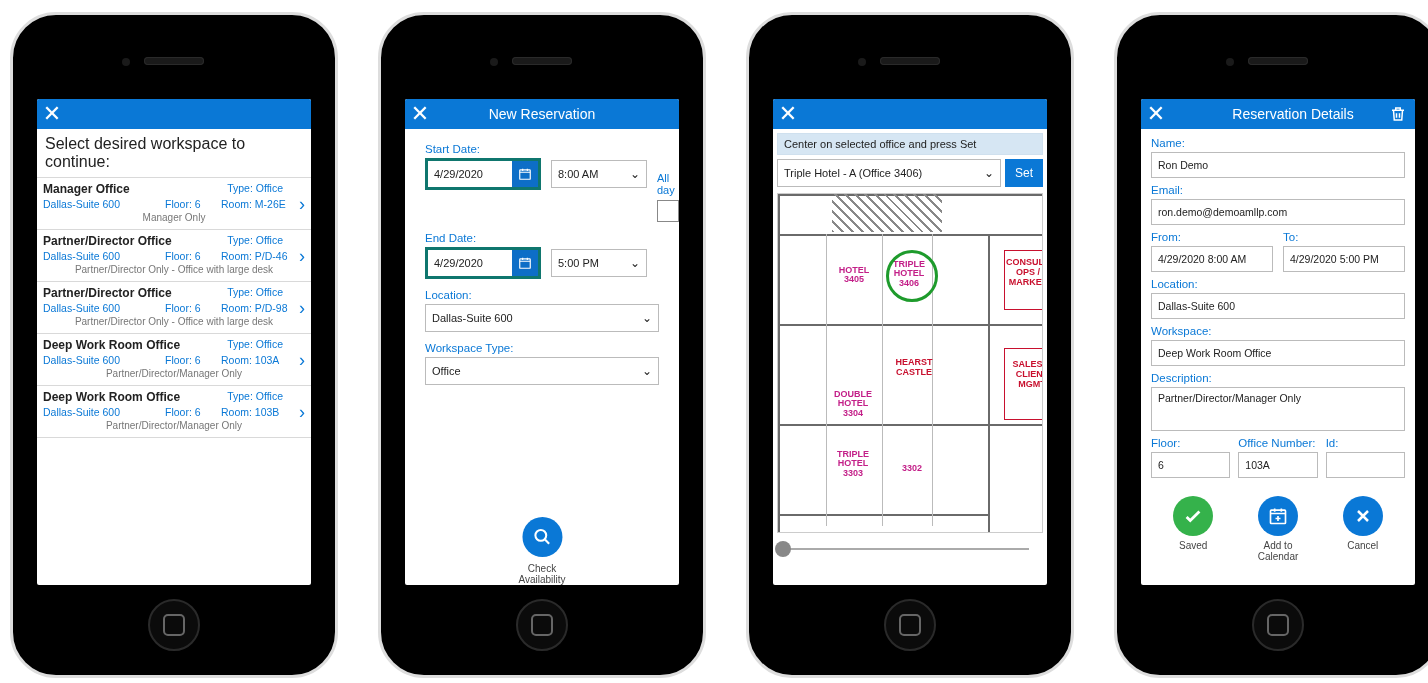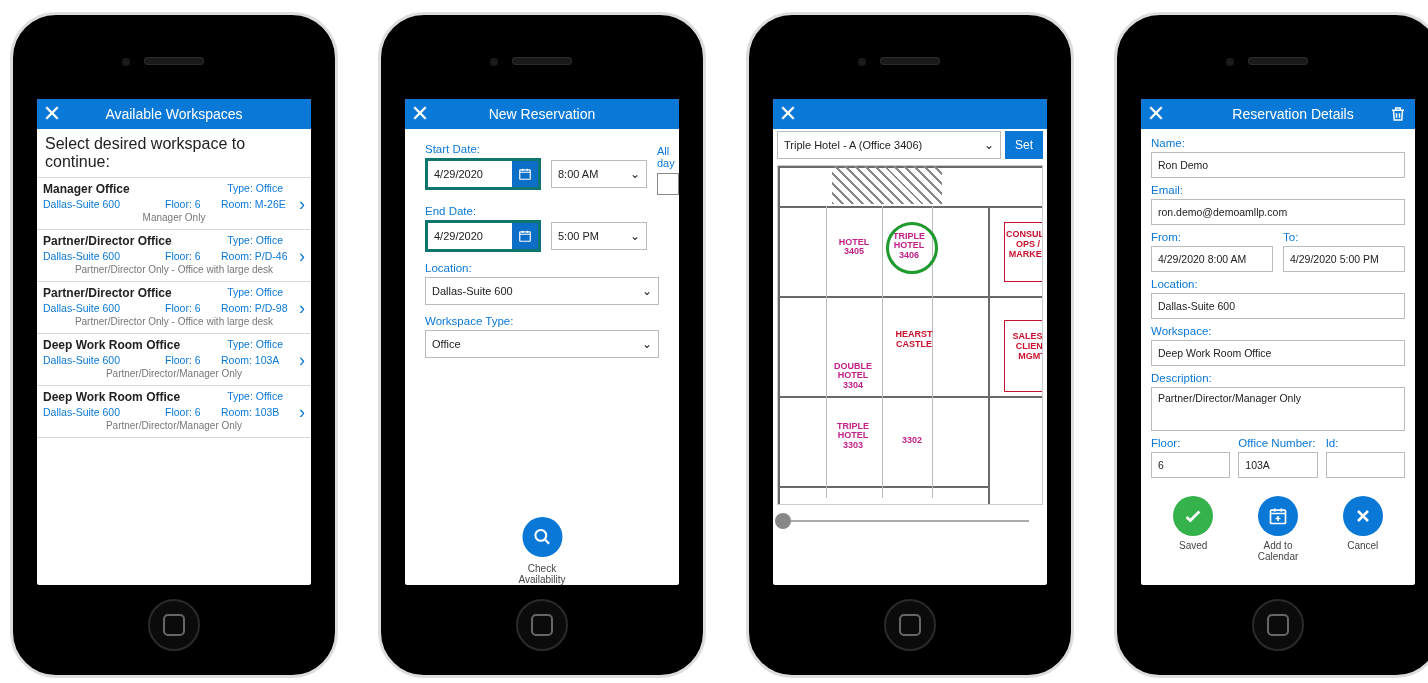--- a/index.html
+++ b/index.html
@@ -85,21 +85,20 @@
 
 <div class="stage">
 
 <div class="phone" style="left:10px;">
   <div class="inner">
     <div class="sensor"></div>
         <div class="speaker"></div>
     <div class="screen">
       <div class="header">
         <div class="x">✕</div>
-        <div class="title">Available Workspaces</div>
       </div>
       <div class="body">
         <div class="instr">Select desired workspace to continue:</div>
 
         <div class="wrow">
           <div class="t">Manager Office</div>
           <div class="type">Type: Office</div>
           <div class="line2">
             <div class="loc">Dallas-Suite 600</div>
             <div class="fl">Floor: 6</div>
@@ -183,21 +182,21 @@
                       </svg>
                 </div>
               </div>
               <div class="tm">
                 <span>8:00 AM</span>
                 <span class="car">⌄</span>
               </div>
             </div>
           </div>
           <div class="allday">
-            <span style="margin-top:6px;">All day</span>
+            <span style="margin-top:33px;">All day</span>
             <div class="chk"></div>
           </div>
         </div>
 
         <div class="lbl">End Date:</div>
         <div class="row">
           <div class="dt">
             <div class="val">4/29/2020</div>
             <div class="cal">
               <svg width="14" height="14" viewBox="0 0 24 24" fill="none" stroke="#fff" stroke-width="2">
@@ -244,20 +243,21 @@
 
 <div class="phone" style="left:746px;">
   <div class="inner">
     <div class="sensor"></div>
         <div class="speaker"></div>
     <div class="screen">
       <div class="header">
         <div class="x">✕</div>
       </div>
       <div class="body">
+        <div class="hint">Center on selected office and press Set</div>
         <div class="selrow">
           <div class="sel">
             <span>Triple Hotel - A (Office 3406)</span>
             <span class="car">⌄</span>
           </div>
           <div class="setbtn">Set</div>
         </div>
 
         <div class="map">
 

